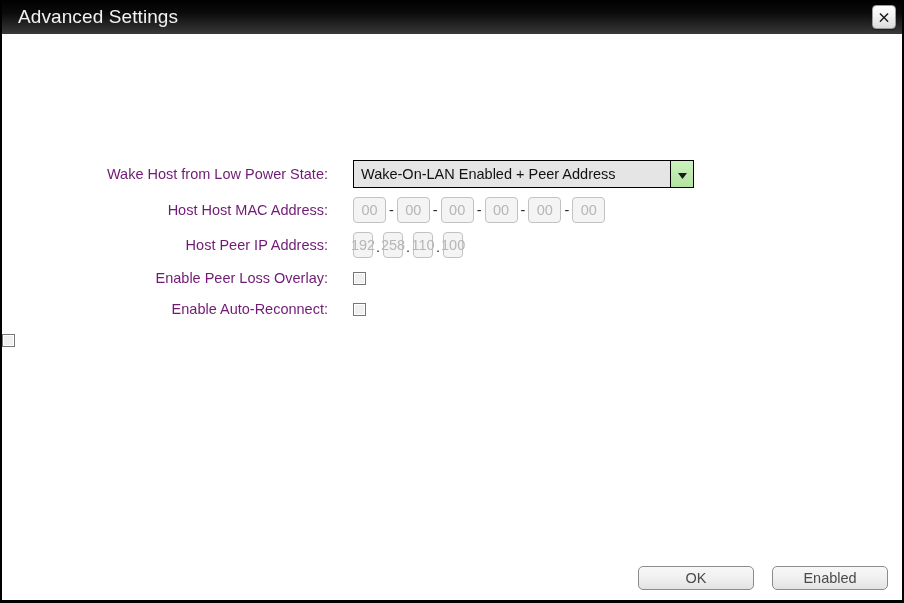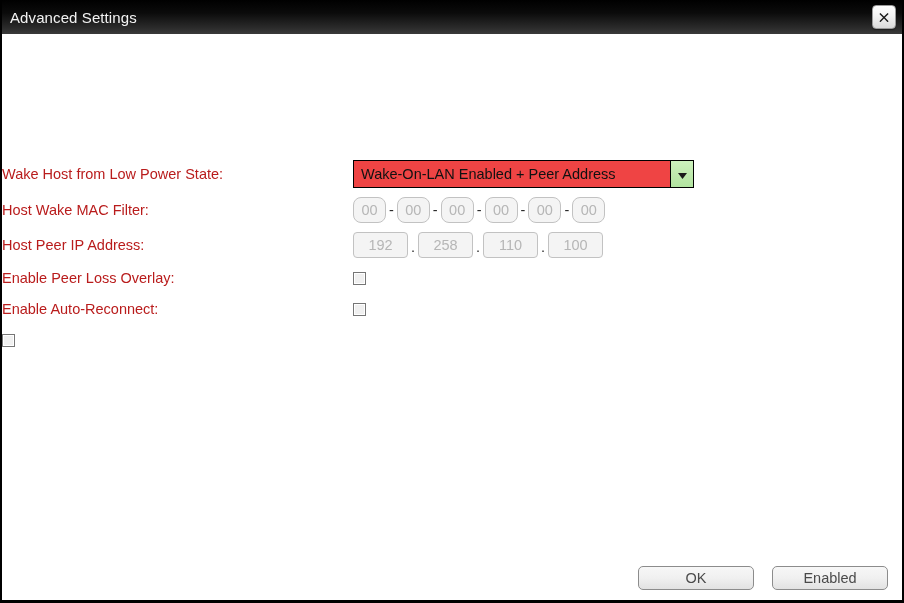--- a/index.html
+++ b/index.html
@@ -27,22 +27,22 @@
   .titlebar {
     position: relative;
     height: 34px;
     margin: 0 -2px;
     background: linear-gradient(to bottom, #000000 0%, #0b0b0b 38%, #2b2b2b 82%, #3a3a3a 100%);
     display: flex;
     align-items: center;
   }
   .titlebar-text {
     color: #f2f2f2;
-    font-size: 15px;
-    padding-left: 10px;
+    font-size: 19px;
+    padding-left: 18px;
     letter-spacing: 0.1px;
     white-space: nowrap;
   }
   .close-button {
     position: absolute;
     right: 8px;
     top: 5px;
     width: 22px;
     height: 22px;
     border-radius: 4px;
@@ -64,25 +64,25 @@
     width: 100%;
   }
   .row {
     display: flex;
     align-items: center;
     margin-bottom: 9px;
     min-height: 22px;
   }
   .row-label {
     width: 351px;
-    text-align: left;
+    text-align: right;
     padding-right: 25px;
     box-sizing: border-box;
     font-size: 14.5px;
-    color: #b91c1c;
+    color: #701a75;
     white-space: nowrap;
   }
   .row-control {
     display: flex;
     align-items: center;
   }
 
   
   .combo {
     display: flex;
@@ -94,21 +94,21 @@
     cursor: pointer;
   }
   .combo-text {
     flex: 1;
     display: flex;
     align-items: center;
     padding: 0 7px;
     font-size: 14.5px;
     color: #111111;
     white-space: nowrap;
-    background: #ef4444;
+    background: #e5e5e5;
   }
   .combo-arrow {
     width: 22px;
     display: flex;
     align-items: center;
     justify-content: center;
     border-left: 1px solid #000000;
     cursor: pointer;
   }
   .combo-arrow.green {
@@ -131,22 +131,22 @@
     border-radius: 4px;
     background: #f4f4f4;
     display: flex;
     align-items: center;
     justify-content: center;
     font-size: 14.5px;
     color: #b6b6b6;
     box-sizing: border-box;
     cursor: text;
   }
-  .addr-field.mac { width: 33px; border-radius: 8px; }
-  .addr-field.ip  { width: 55px; }
+  .addr-field.mac { width: 33px; }
+  .addr-field.ip  { width: 20px; }
   .addr-sep {
     font-size: 14.5px;
     color: #2b2b2b;
     padding: 0 3px;
     line-height: 1;
   }
   .addr-sep.dot {
     align-self: flex-end;
     padding-bottom: 4px;
   }
@@ -214,21 +214,21 @@
               <svg width="9" height="6" viewBox="0 0 9 6" aria-hidden="true">
                 <path d="M0 0 L9 0 L4.5 6 Z" fill="#1a1a1a"></path>
               </svg>
             </span>
           </div>
         </div>
       </div>
     </div>
 
     <div class="row">
-      <div class="row-label">Host Wake MAC Filter:</div>
+      <div class="row-label">Host Host MAC Address:</div>
       <div class="row-control">
         <div class="addr-group">
           <div class="addr-field mac">00</div>
           <span class="addr-sep">-</span>
           <div class="addr-field mac">00</div>
           <span class="addr-sep">-</span>
           <div class="addr-field mac">00</div>
           <span class="addr-sep">-</span>
           <div class="addr-field mac">00</div>
           <span class="addr-sep">-</span>

